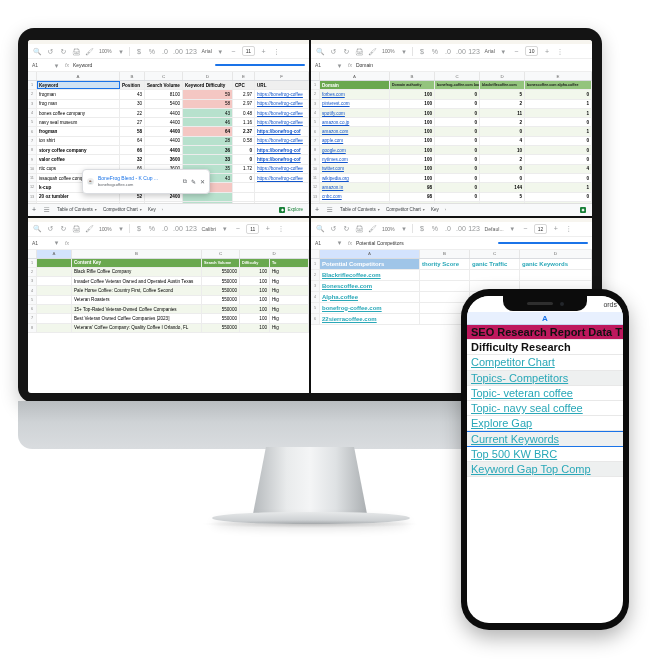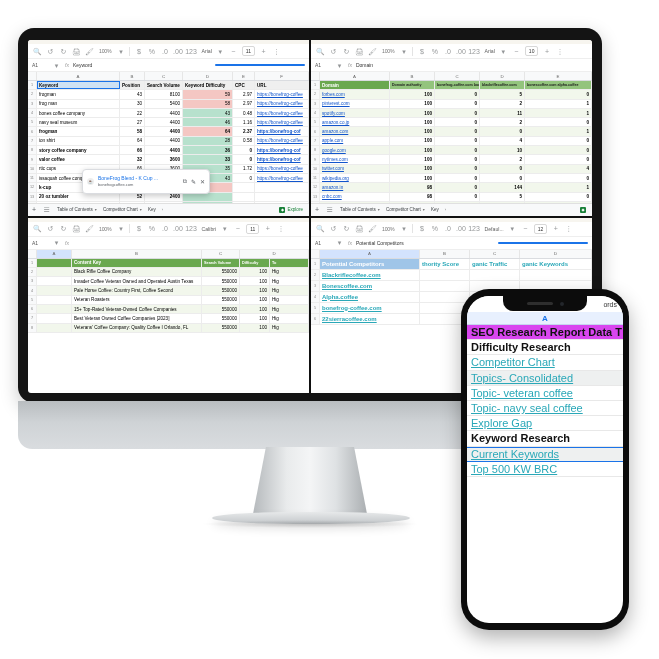--- a/index.html
+++ b/index.html
@@ -168,21 +168,21 @@
     font-size:8px; font-weight:bold; color:#1a73e8;
   }
   .p-rows { font-size: 11px; }
   .p-row {
     height: 15.2px; display:flex; align-items:center; padding-left:4px;
     border-bottom:1px solid #e8e8e8; white-space:nowrap; overflow:hidden;
   }
   .p-bold { font-weight:bold; color:#111; background:#fff; }
   .p-link { color:#2aa8b8; text-decoration:underline; }
   .p-shade { background:#eef0f0; }
-  .p-title { background:#d946ef; font-weight:bold; color:#111; }
+  .p-title { background:#be185d; font-weight:bold; color:#111; }
   .p-sel { border-top:1.5px solid #1a73e8; border-bottom:1.5px solid #1a73e8; }
 </style>
 </head>
 <body>
 
 <div id="stage">
 
   <div class="monitor">
     <div class="monitor-screen">
 
@@ -778,24 +778,24 @@
       <div class="p-topbar">
         <span>ords</span>
       </div>
       <div class="p-colhead">
         <span>A</span>
       </div>
       <div class="p-rows" id="ph-body">
           <div class="p-row p-title">SEO Research Report Data T</div>
           <div class="p-row p-bold">Difficulty Research</div>
           <div class="p-row p-link">Competitor Chart</div>
-          <div class="p-row p-link p-shade">Topics- Consolidated</div>
+          <div class="p-row p-link p-shade">Topics- Competitors</div>
           <div class="p-row p-link">Topic- veteran coffee</div>
           <div class="p-row p-link">Topic- navy seal coffee</div>
           <div class="p-row p-link">Explore Gap</div>
-          <div class="p-row p-bold">Keyword Research</div>
           <div class="p-row p-link p-shade p-sel">Current Keywords</div>
           <div class="p-row p-link">Top 500 KW BRC</div>
+          <div class="p-row p-link p-shade">Keyword Gap Top Comp</div>
         </div>
     </div>
   </div>
 
 </div>
 
 </body></html>

